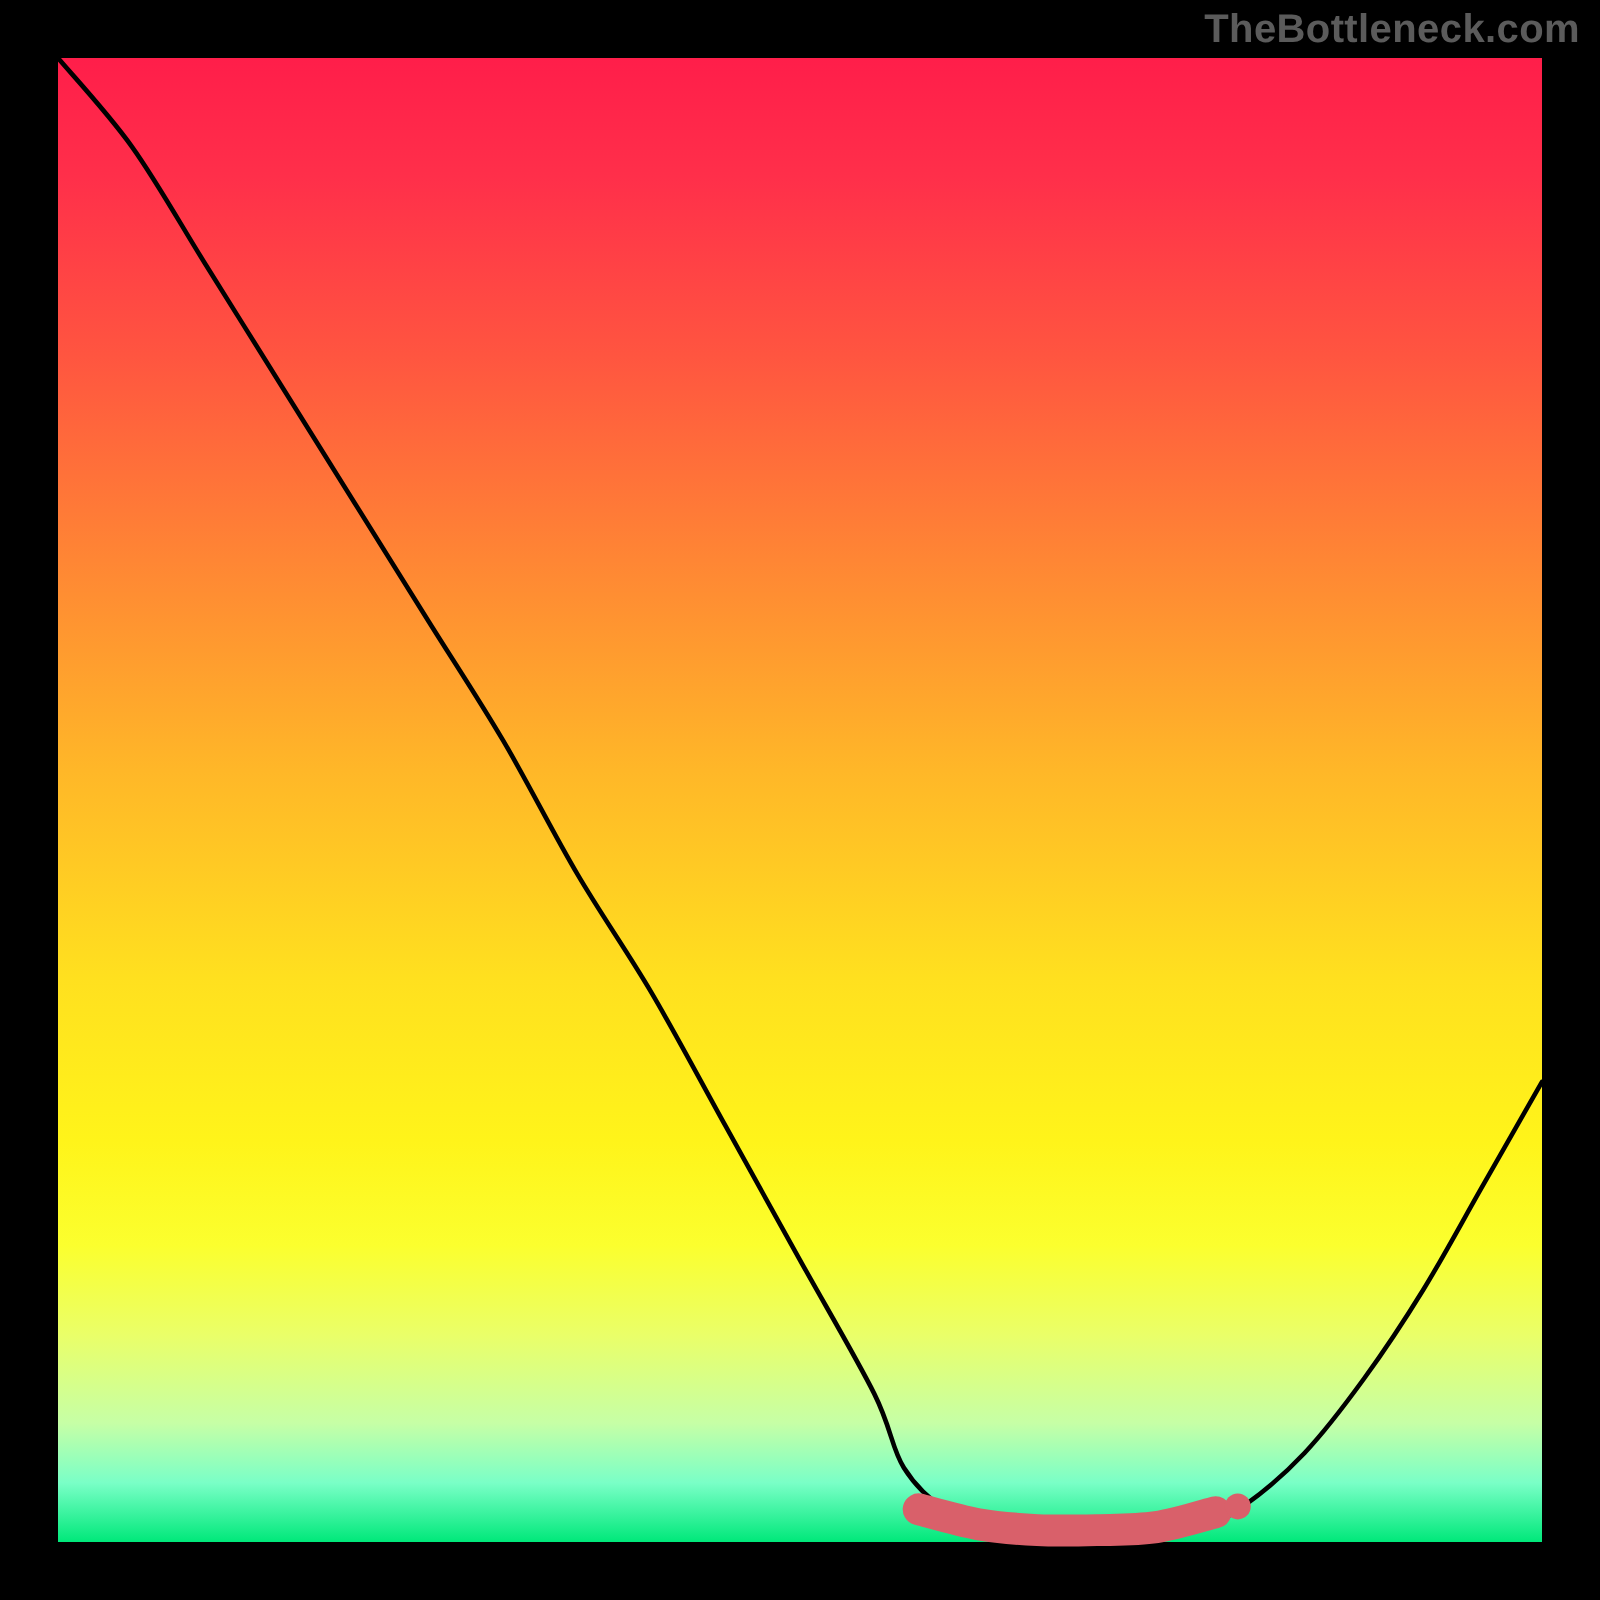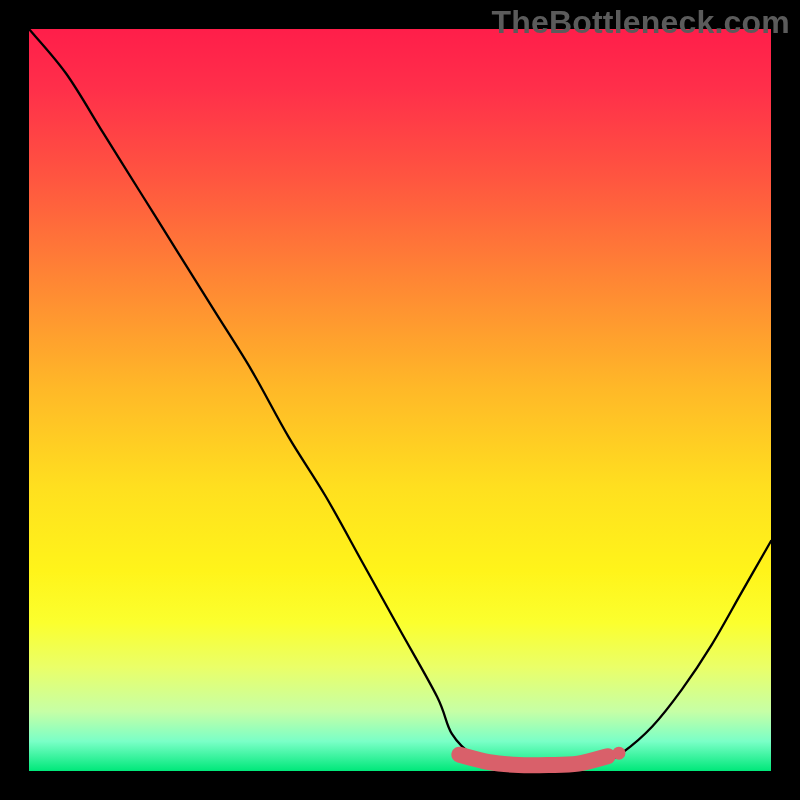--- a/index.html
+++ b/index.html
@@ -36,21 +36,21 @@
     left: 0; top: 0;
     width: 742px;
     height: 742px;
     overflow: visible;
   }
   .watermark {
     position: absolute;
     top: 4px;
     right: 10px;
     font-family: Arial, Helvetica, sans-serif;
-    font-size: 32px;
+    font-size: 20px;
     font-weight: 600;
     color: #5b5b5b;
     letter-spacing: 0.2px;
   }
 </style>
 </head>
 <body>
 
 <div class="stage">
   <div class="plot-area">

